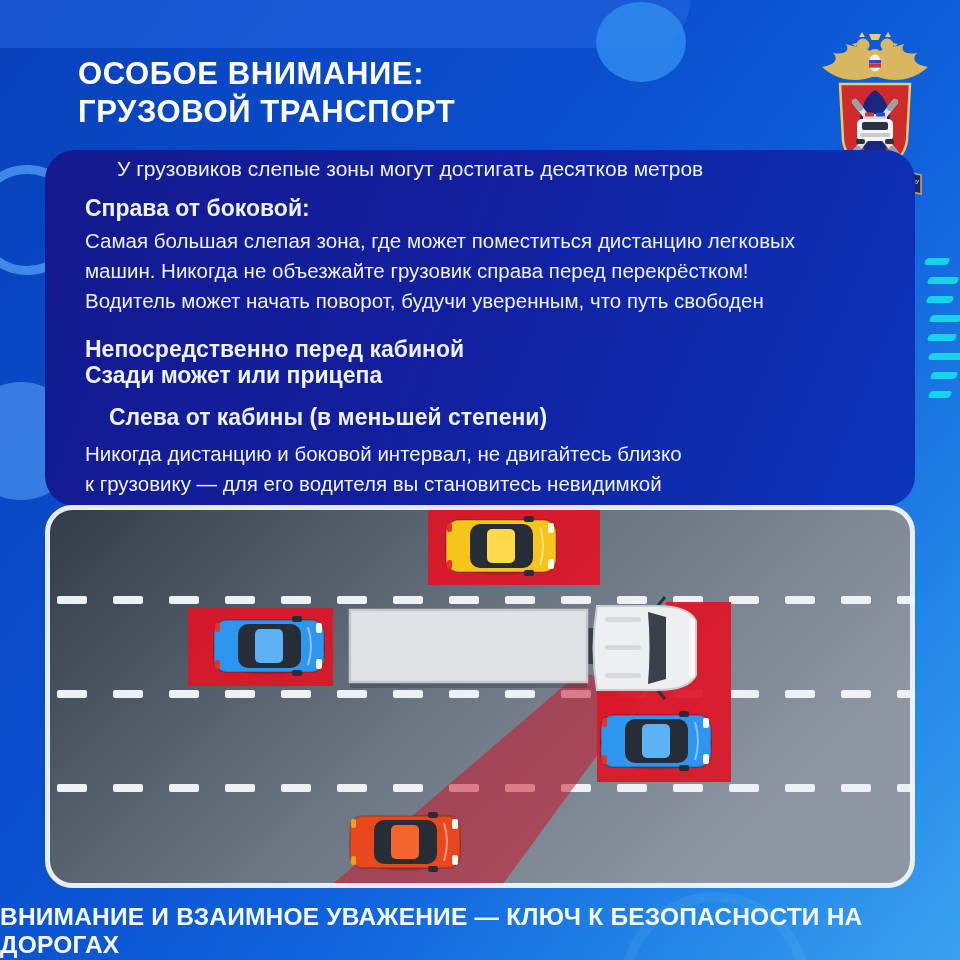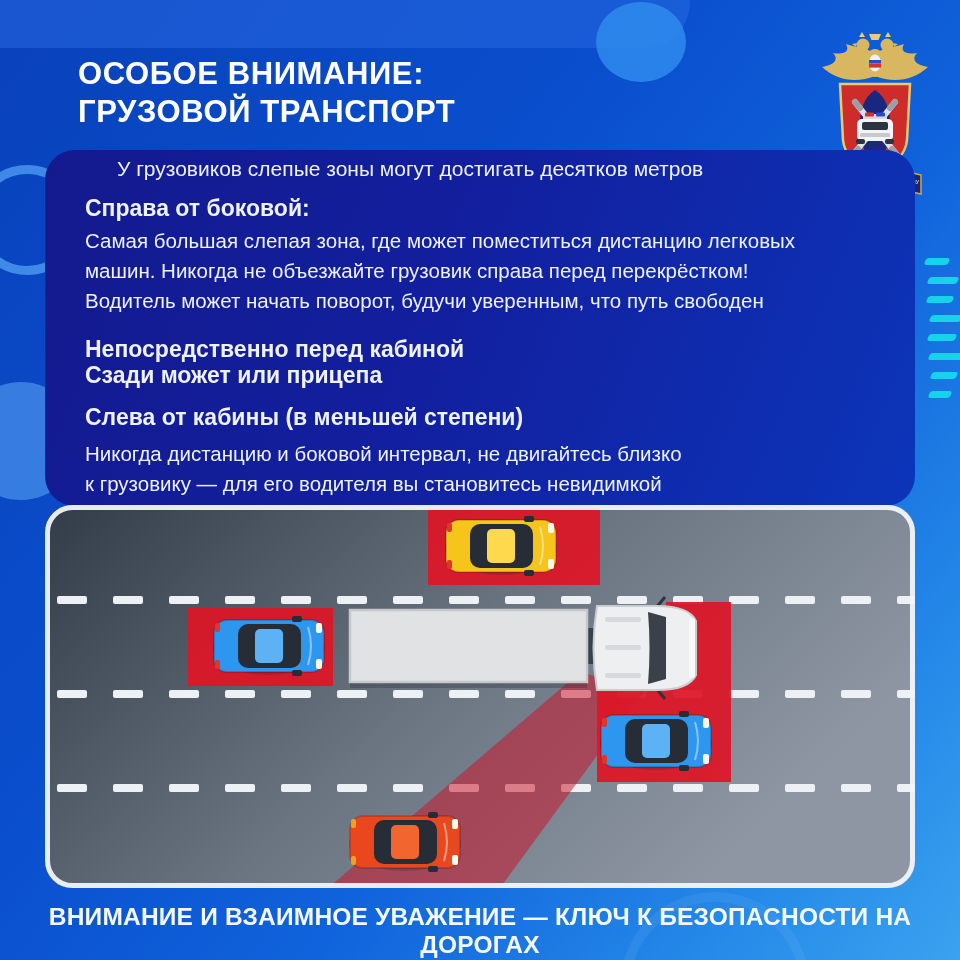--- a/index.html
+++ b/index.html
@@ -24,25 +24,25 @@
   
   .title{left:62px;top:55px;width:620px;color:#ffffff;font-size:31px;line-height:38px;
     font-weight:800;letter-spacing:.6px;white-space:pre-line;margin-left:16px;}
   
   .panel{left:45px;top:150px;width:870px;height:356px;border-radius:30px;
     background:linear-gradient(112deg,#141a8e 0%,#121f9e 45%,#0c35b9 100%);}
   .panel .block{position:absolute;left:40px;color:#eef2fb;}
   .intro{top:7px;font-size:21px;font-weight:500;margin-left:32px;}
   .h{font-size:23px;font-weight:700;color:#ffffff;}
   .p{font-size:20.5px;line-height:30px;white-space:pre-line;}
-  .h1{top:45px;} .p1{top:76px;} .h2{top:166px;margin-top:20px;} .h3{top:212px;} .h4{top:254px;} .p2{top:289px;}
+  .h1{top:45px;} .p1{top:76px;} .h2{top:166px;margin-top:20px;} .h3{top:212px;} .h4{top:254px;margin-left:24px;} .p2{top:289px;}
   
   .road-wrap{left:45px;top:505px;width:870px;height:383px;}
   
-  .footer{left:0;top:903px;width:960px;text-align:center;color:#f4f8fd;
+  .footer{left:0;top:903px;width:960px;text-align:left;color:#f4f8fd;
     font-size:24.5px;font-weight:700;letter-spacing:.2px;}
   
   .emblem{left:813px;top:28px;width:124px;height:172px;}
   
   .c-body{fill:var(--body);} .c-roof{fill:var(--roof);} .c-glass{fill:#272d36;}
   .c-light{fill:#f6f8ea;} .c-tail{fill:var(--tail,#e8402a);}
   text{font-family:"Liberation Sans",sans-serif;}
 </style>
 </head>
 <body>

